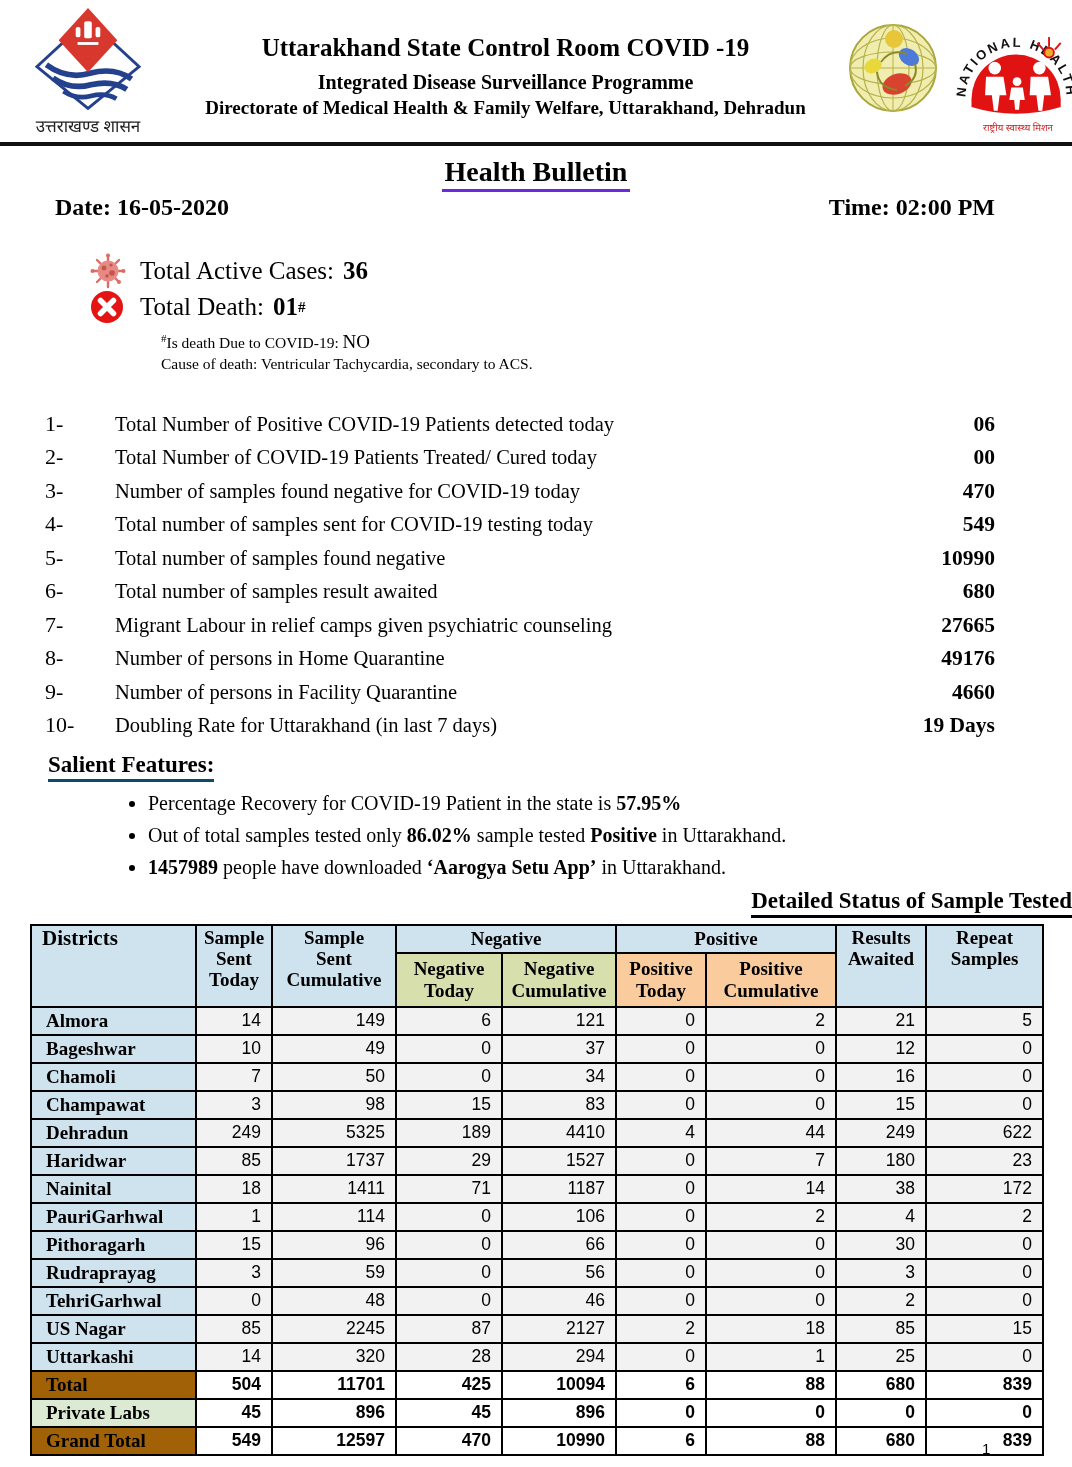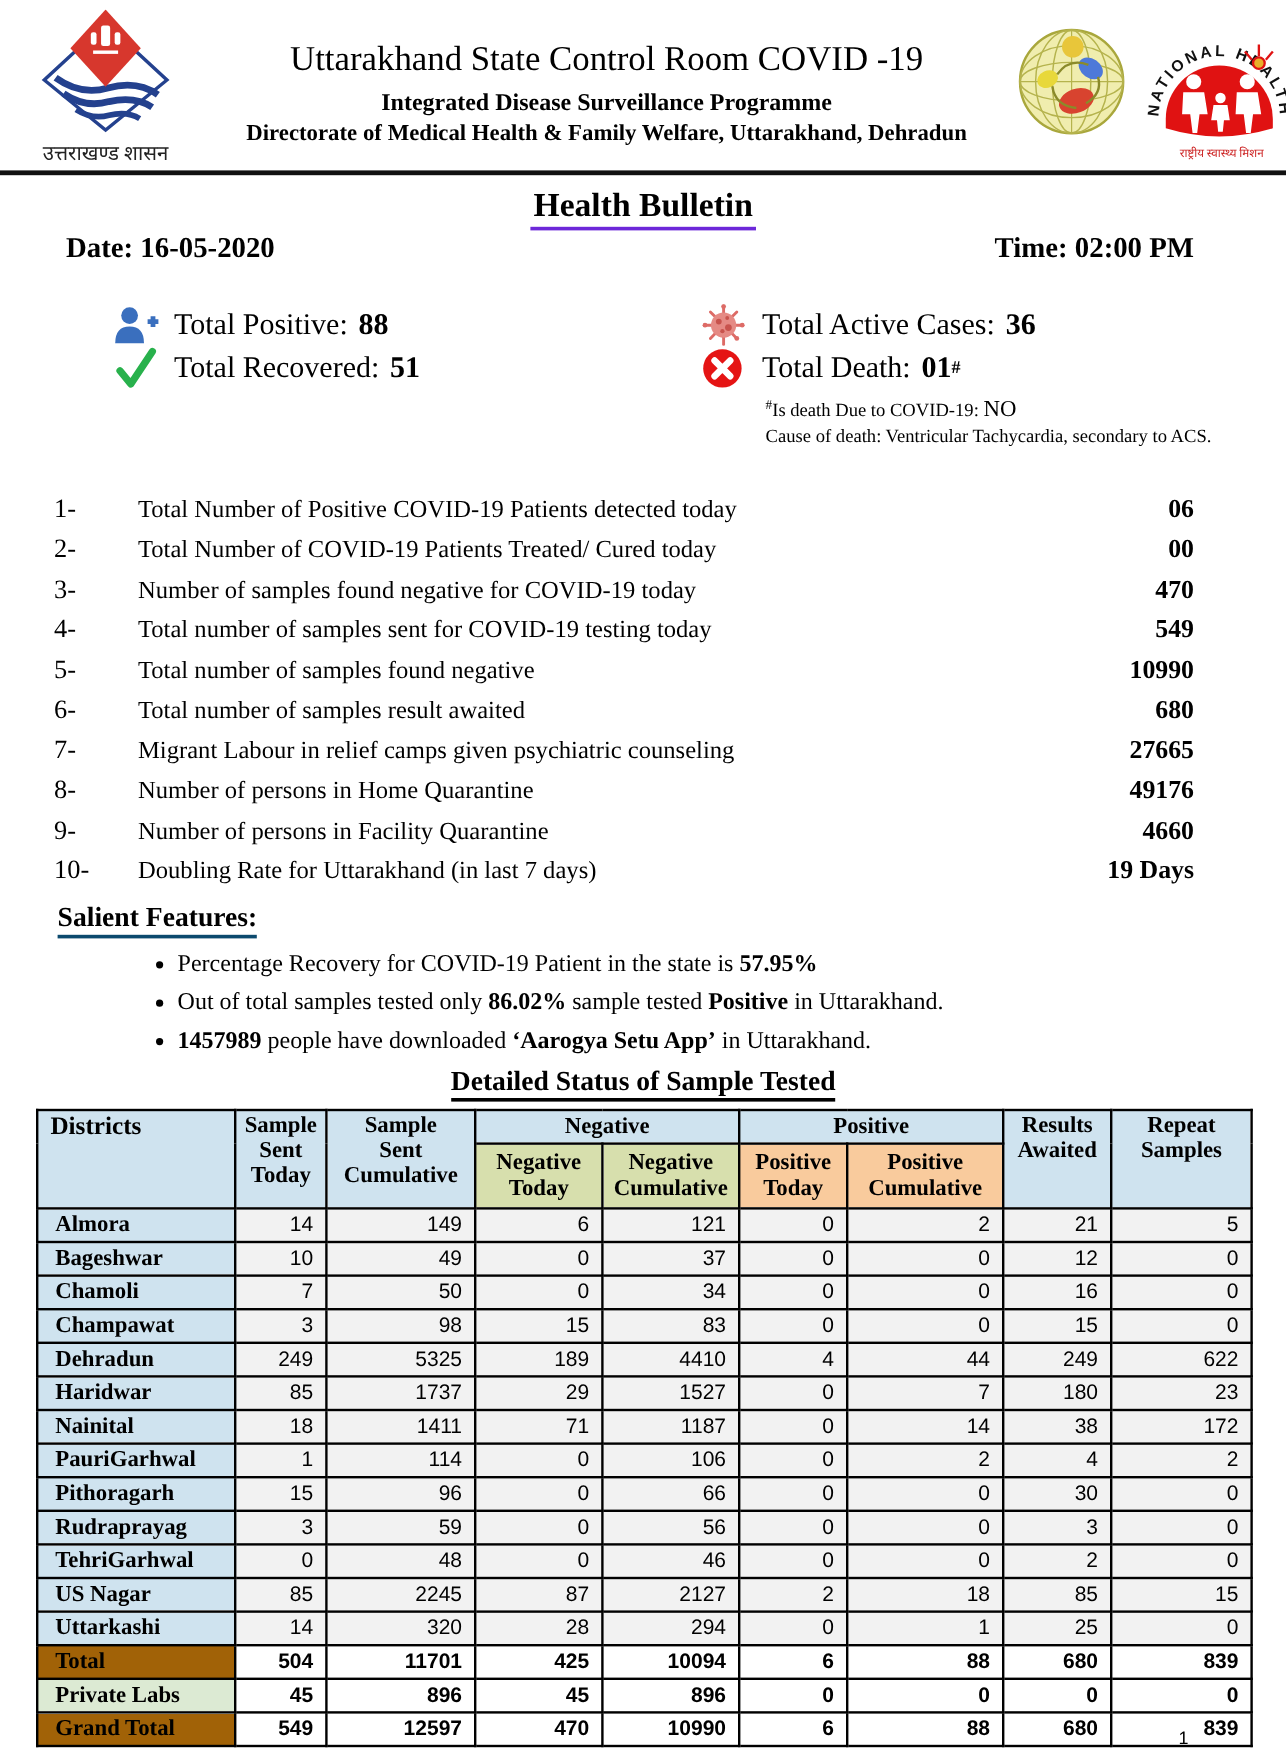--- a/index.html
+++ b/index.html
@@ -6,58 +6,58 @@
   .page {
     position:relative; width:1072px; height:1467px; margin:0 auto;
     background:#ffffff; overflow:hidden;
     font-family:"Liberation Serif", serif; color:#000;
   }
   
   .header { display:flex; align-items:flex-start; padding:8px 0 0 12px; height:130px; }
   .gov-logo { width:152px; text-align:center; }
   .gov-logo .caption { font-size:17px; margin-top:-4px; color:#222; }
   .header-text { flex:1; text-align:center; padding-top:26px; }
-  .header-title { font-size:29px; font-weight:normal; line-height:1.1; }
+  .header-title { font-size:25px; font-weight:bold; line-height:1.1; }
   .header-sub1 { font-size:20px; font-weight:bold; margin-top:9px; }
   .header-sub2 { font-size:19px; font-weight:bold; margin-top:3px; }
   .idsp-logo { width:95px; margin-top:14px; }
   .nhm-logo { width:118px; margin-left:12px; }
   .rule { height:4px; background:#111; margin-top:4px; }
 
   
   .bulletin-title-wrap { text-align:center; margin-top:10px; }
   .bulletin-title { display:inline-block; font-size:28px; font-weight:bold; border-bottom:3px solid #6d28d9; padding:0 3px 1px 3px; }
   .datetime { display:flex; justify-content:space-between; padding:2px 77px 0 55px; font-size:24px; font-weight:bold; }
 
   
   .stats { display:flex; margin-top:32px; }
   .stats-col.left  { margin-left:95px; width:400px; }
   .stats-col.right { margin-left:90px; width:430px; }
   .stat-row { display:flex; align-items:center; height:36px; font-size:25px; }
   .stat-icon { width:38px; height:34px; flex:0 0 38px; margin-right:12px; display:flex; align-items:center; }
   .stat-value { font-weight:bold; margin-left:9px; }
   .stat-sup { font-weight:bold; font-size:15px; vertical-align:super; }
-  .death-note { margin-left:53px; margin-top:4px; width:390px; font-size:15.5px; line-height:1.32; }
+  .death-note { margin-left:71px; margin-top:4px; width:390px; font-size:15.5px; line-height:1.32; }
   .death-note .hash { font-size:11px; vertical-align:super; }
   .death-note .no { font-size:19px; }
 
   
   .qlist { margin:36px 77px 0 45px; }
   .qrow { display:flex; align-items:baseline; margin-bottom:7.5px; }
   .qnum { width:70px; font-size:22px; }
   .qlabel { flex:1; font-size:20.5px; }
   .qval { font-size:21.5px; font-weight:bold; text-align:right; }
 
   
   .salient-heading { margin:6px 0 0 48px; display:inline-block; font-size:23px; font-weight:bold; border-bottom:3px solid #0c4a6e; padding-bottom:1px; }
   .salient-list { margin:10px 0 0 148px; padding:0; }
   .salient-list li { font-size:20px; margin-bottom:9px; }
 
   
-  .table-title-wrap { text-align:center; margin-top:4px; }
+  .table-title-wrap { text-align:right; margin-top:4px; }
   .table-title { display:inline-block; font-size:23px; font-weight:bold; border-bottom:3px solid #000; padding-bottom:1px; }
   table.samples { border-collapse:collapse; table-layout:fixed; width:1012px; margin:6px 0 0 30px; }
   table.samples th, table.samples td { border:2px solid #000; line-height:1.12; overflow:hidden; }
   table.samples thead th { font-size:19px; font-weight:bold; background:#cfe3ef; text-align:center; padding:1px 4px; }
   table.samples thead .row1 th { height:24px; }
   table.samples thead .row2 th { height:50px; }
   th.v-top { vertical-align:top; padding-top:2px; }
   th.districts-h { text-align:left !important; padding-left:10px !important; font-size:21px !important; }
   th.stack { word-spacing:200px; }
   th.h-green { background:#d7dfad !important; }
@@ -149,42 +149,20 @@
 
   <div class="bulletin-title-wrap">
     <span class="bulletin-title">Health Bulletin</span>
   </div>
   <div class="datetime">
     <span>Date: 16-05-2020</span>
     <span>Time: 02:00 PM</span>
   </div>
 
   <div class="stats">
-    <div class="stats-col left">
-      <div class="stat-row">
-        <span class="stat-icon">
-          <svg width="38" height="32" viewBox="0 0 38 32">
-            <circle cx="13" cy="8" r="7" fill="#3a6fbe"></circle>
-            <path d="M1 31 q0 -14 12 -14 q12 0 12 14 z" fill="#3a6fbe"></path>
-            <path d="M28 13 h9 M32.5 8.5 v9" stroke="#3a6fbe" stroke-width="4"></path>
-          </svg>
-        </span>
-        <span>Total Positive:</span>
-        <span class="stat-value">88</span>
-      </div>
-      <div class="stat-row">
-        <span class="stat-icon">
-          <svg width="36" height="36" viewBox="0 0 36 36">
-            <path d="M5 20 L14 31 L32 4" fill="none" stroke="#28b14c" stroke-width="6" stroke-linecap="round" stroke-linejoin="round"></path>
-          </svg>
-        </span>
-        <span>Total Recovered:</span>
-        <span class="stat-value">51</span>
-      </div>
-    </div>
 
     <div class="stats-col right">
       <div class="stat-row">
         <span class="stat-icon">
           <svg width="36" height="36" viewBox="0 0 36 36">
             <g stroke="#dd6b66" stroke-width="2.4" stroke-linecap="round">
               <line x1="18" y1="2" x2="18" y2="8"></line>
                 <line x1="18" y1="28" x2="18" y2="34"></line>
               <line x1="2" y1="18" x2="8" y2="18"></line>
                 <line x1="28" y1="18" x2="34" y2="18"></line>

